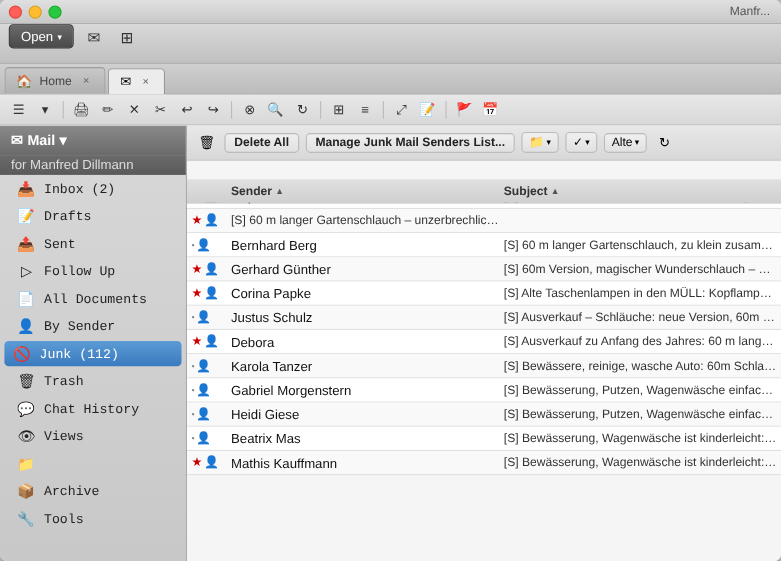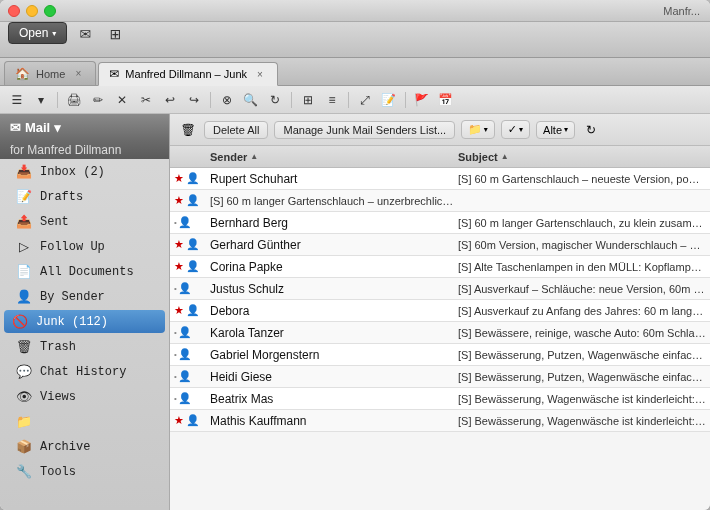--- a/index.html
+++ b/index.html
@@ -242,20 +242,21 @@
       display: flex;
       align-items: flex-start;
       gap: 4px;
       padding: 2px 8px;
       background: linear-gradient(to bottom, #f0f0f0, #e0e0e0);
       border: 1px solid #bbb;
       border-radius: 4px;
       font-size: 11px;
       cursor: pointer;
       color: #222;
+      font-weight: bold;
     }
     .email-toolbar-icon {
       width: 20px;
       height: 20px;
       display: flex;
       align-items: center;
       justify-content: center;
       font-size: 12px;
       cursor: pointer;
     }
@@ -280,21 +281,21 @@
 
     .email-list-header {
       display: grid;
       grid-template-columns: 36px 1fr 1fr;
       background: linear-gradient(to bottom, #e0e0e0, #d0d0d0);
       border-bottom: 1px solid #bbb;
       height: 22px;
       align-items: center;
       padding: 0 4px;
       position: sticky;
-      top: 0;
+      top: 17px;
       z-index: 10;
     }
     .col-header {
       font-size: 11px;
       font-weight: bold;
       color: #333;
       display: flex;
       align-items: center;
       gap: 3px;
       cursor: pointer;
@@ -363,21 +364,20 @@
   </div>
 
   <div class="tab-bar">
     <div class="tab inactive">
       <span class="tab-icon">🏠</span>
       <span>Home</span>
       <div class="tab-close">×</div>
     </div>
     <div class="tab active">
       <span class="tab-icon">✉</span>
-      <span>Manfred Dillmann – Junk</span>
       <div class="tab-close">×</div>
     </div>
   </div>
 
   <div class="secondary-toolbar">
     <div class="sec-icon">☰</div>
     <div class="sec-icon">▾</div>
     <div class="sec-sep"></div>
     <div class="sec-icon">🖨</div>
     <div class="sec-icon">✏</div>

